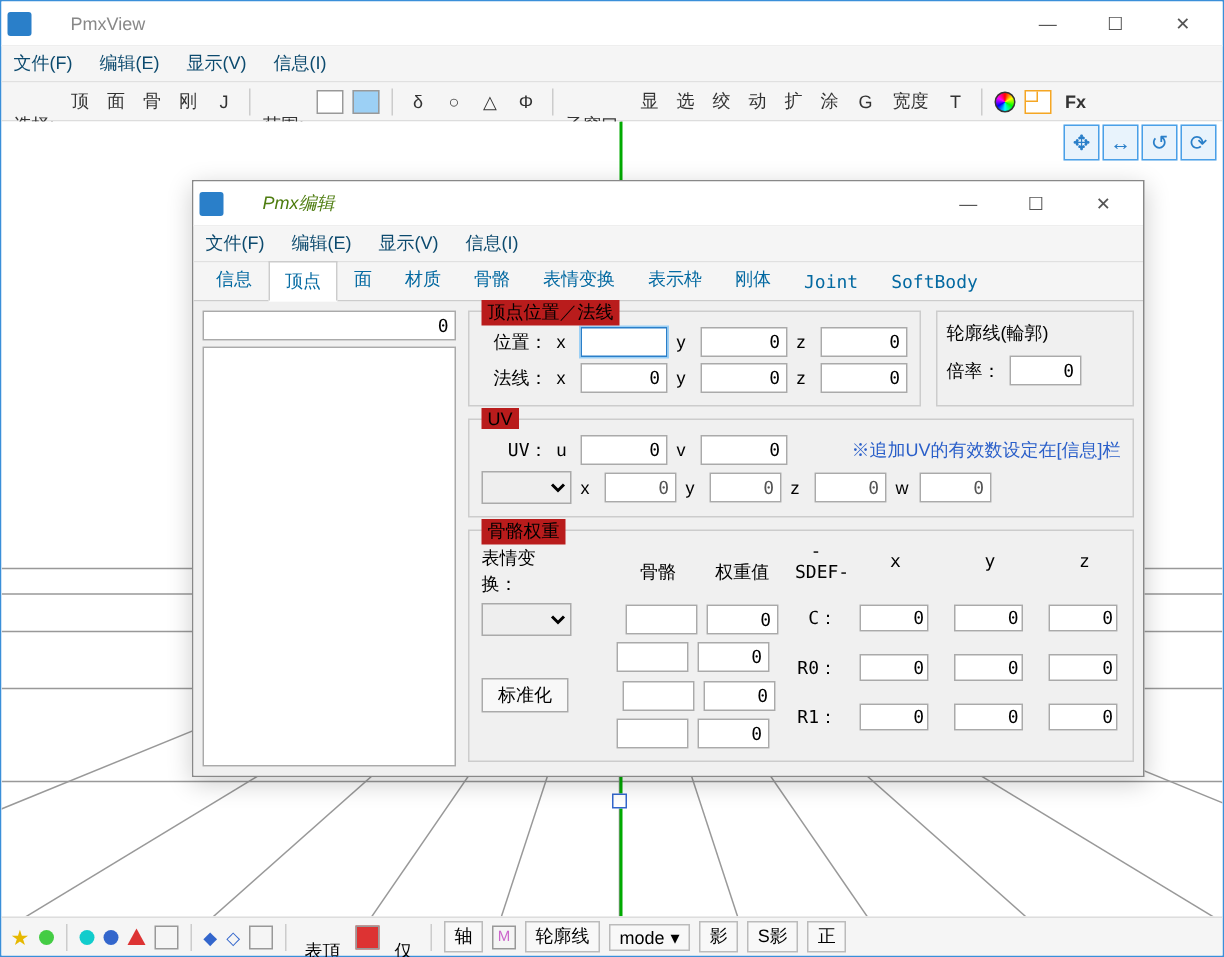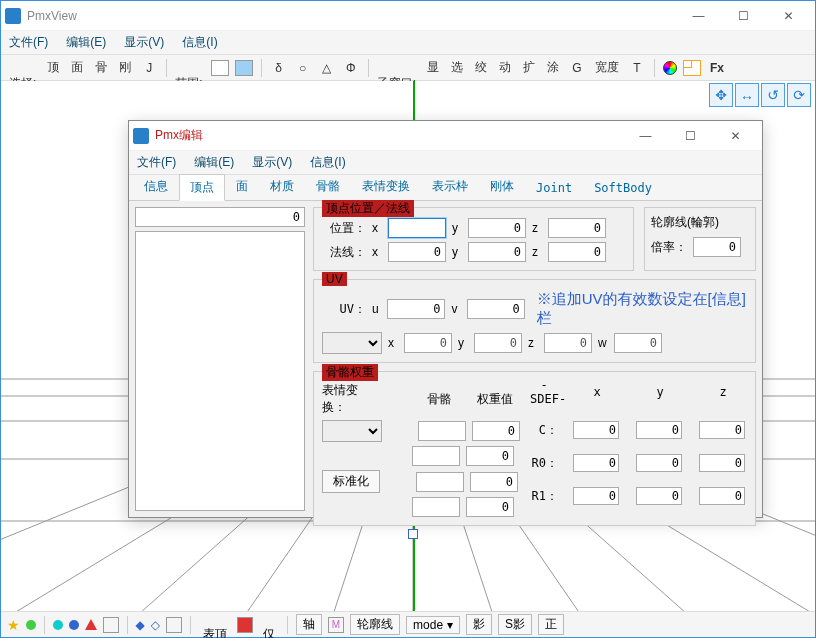--- a/index.html
+++ b/index.html
@@ -1,21 +1,21 @@
 <!DOCTYPE html>
 <html><head>
 <meta charset="utf-8">
 <style>
 * { box-sizing: border-box; margin: 0; padding: 0; font-family: "Microsoft YaHei", "SimSun", sans-serif; font-size: 12px; }
 body { background: #fff; width: 816px; height: 638px; overflow: hidden; position: relative; }
 .window { position: absolute; background: #fff; border: 1px solid #bbb; }
 .main-window { left: 0; top: 0; width: 816px; height: 638px; border: 1px solid #3a8fd9; }
 .titlebar { height: 30px; display: flex; align-items: center; background: #fff; padding: 0 4px; border-bottom: 1px solid #eee;}
 .titlebar .app-icon { width: 16px; height: 16px; background: #2a7fc9; border-radius: 2px; margin-right: 6px; display:inline-block;}
-.titlebar .title { flex: 1; color: #888; }
+.titlebar .title { flex: 1; color: #888; margin-left: 20px; }
 .titlebar .win-btns { display: flex; gap: 0; }
 .titlebar .win-btn { width: 45px; height: 28px; display:flex; align-items:center; justify-content:center; color:#555; }
 .menubar { height: 24px; display:flex; align-items:center; padding: 0 8px; gap: 18px; background:#f5f5f5; border-bottom:1px solid #e0e0e0;}
 .menubar span { color:#0c4a6e; }
 .toolbar1 { height: 26px; display:flex; align-items:center; padding: 0 8px; gap: 6px; background:#f5f5f5; border-bottom:1px solid #ddd; font-size:12px;}
 .toolbar1 .lbl { color:#333; margin-right:2px;margin-top:32px;}
 .toolbar1 .btn { min-width:18px; height:18px; padding:0 2px; display:flex; align-items:center; justify-content:center; color:#333; border:1px solid transparent;}
 .toolbar1 .btn.boxed { border:1px solid #999; background:#fff; width:16px; height:16px;}
 .toolbar1 .sep { width:1px; height:18px; background:#ccc; margin:0 2px;}
 .toolbar1 .circ { width:14px; height:14px; border-radius:50%; }
@@ -33,40 +33,40 @@
 .sb-red { background:#d33; }
 .sb-star { color:#e6b800; font-size:14px;}
 .sb-dot-green { width:10px; height:10px; background:#4c4; border-radius:50%;}
 .sb-dot-cyan { width:10px; height:10px; background:#1cc; border-radius:50%;}
 .sb-dot-blue { width:10px; height:10px; background:#36c; border-radius:50%;}
 .sb-tri-red { width:0; height:0; border-left:6px solid transparent; border-right:6px solid transparent; border-bottom:11px solid #d33;}
 
 
 .dialog { left:128px; top:120px; width:635px; height:398px; border:1px solid #888; box-shadow:0 4px 16px rgba(0,0,0,0.2);}
 .dialog .titlebar { border-bottom:1px solid #eee; }
-.dialog .titlebar .title { color:#b91c1c;}
+.dialog .titlebar .title { color:#4d7c0f;font-style:italic;}
 .dialog .menubar { background:#f5f5f5;}
 .tabs { height:26px; display:flex; align-items:flex-end; background:#f5f5f5; padding:0 4px; gap:0; border-bottom:1px solid #ccc;}
 .tab { padding:4px 10px; border:1px solid transparent; color:#0369a1; font-family:"SimSun",monospace;}
 .tab.active { background:#fff; border:1px solid #ccc; border-bottom:1px solid #fff; position:relative; top:1px;}
 .dialog-body { display:flex; height: calc(100% - 30px - 24px - 26px); background:#f0f0f0; padding:6px; gap:8px;}
 .left-panel { width:170px; display:flex; flex-direction:column; gap:4px;}
 .num-input { height:20px; border:1px solid #aaa; background:#fff; text-align:right; padding:0 4px; font-family:monospace;}
 .list-box { flex:1; border:1px solid #aaa; background:#fff;}
 .right-panel { flex:1; display:flex; flex-direction:column; gap:8px;}
 .group { border:1px solid #ccc; padding:6px 8px 8px 8px; position:relative; background:#f0f0f0;}
 .group-title { position:absolute; top:-8px; left:8px; background:#b91c1c; padding:0 4px; font-size:12px;}
 .row { display:flex; align-items:center; gap:6px; margin-top:4px;}
 .row .lbl { min-width:44px; text-align:right; font-family:"SimSun",monospace;}
 .row .axis-lbl { width:10px; }
 .row input.val { width:58px; height:20px; border:1px solid #aaa; background:#fff; text-align:right; padding:0 4px; font-family:monospace;}
 .row input.val.sm { width:48px;}
 .row input.val.hl { border:1px solid #2a7fc9; outline:1px solid #9cd0f5;}
-.side-box { border:1px solid #ccc; padding:6px; width:112px;}
-.note { color:#2a5fc9; font-size:15px;}
+.side-box { border:1px solid #ccc; padding:6px; width:132px;}
+.note { color:#2a5fc9; font-size:12px;}
 .two-col { display:flex; gap:10px;}
 .btn-std { padding:2px 10px; border:1px solid #aaa; background:#f8f8f8;}
 .sdef-grid { display:grid; grid-template-columns:28px 48px 48px 48px; gap:15px; align-items:center;}
 .sdef-grid .hd { text-align:center; font-family:monospace;}
 .sdef-grid .rlbl { text-align:right; font-family:monospace;}
 .sdef-grid input { width:46px; height:18px; text-align:right; border:1px solid #aaa; padding:0 2px; font-family:monospace;}
 select.combo { height:22px; border:1px solid #aaa; background:#eee; width:60px;}
 .ro { background:#f0f0f0; color:#555;}
 
 

